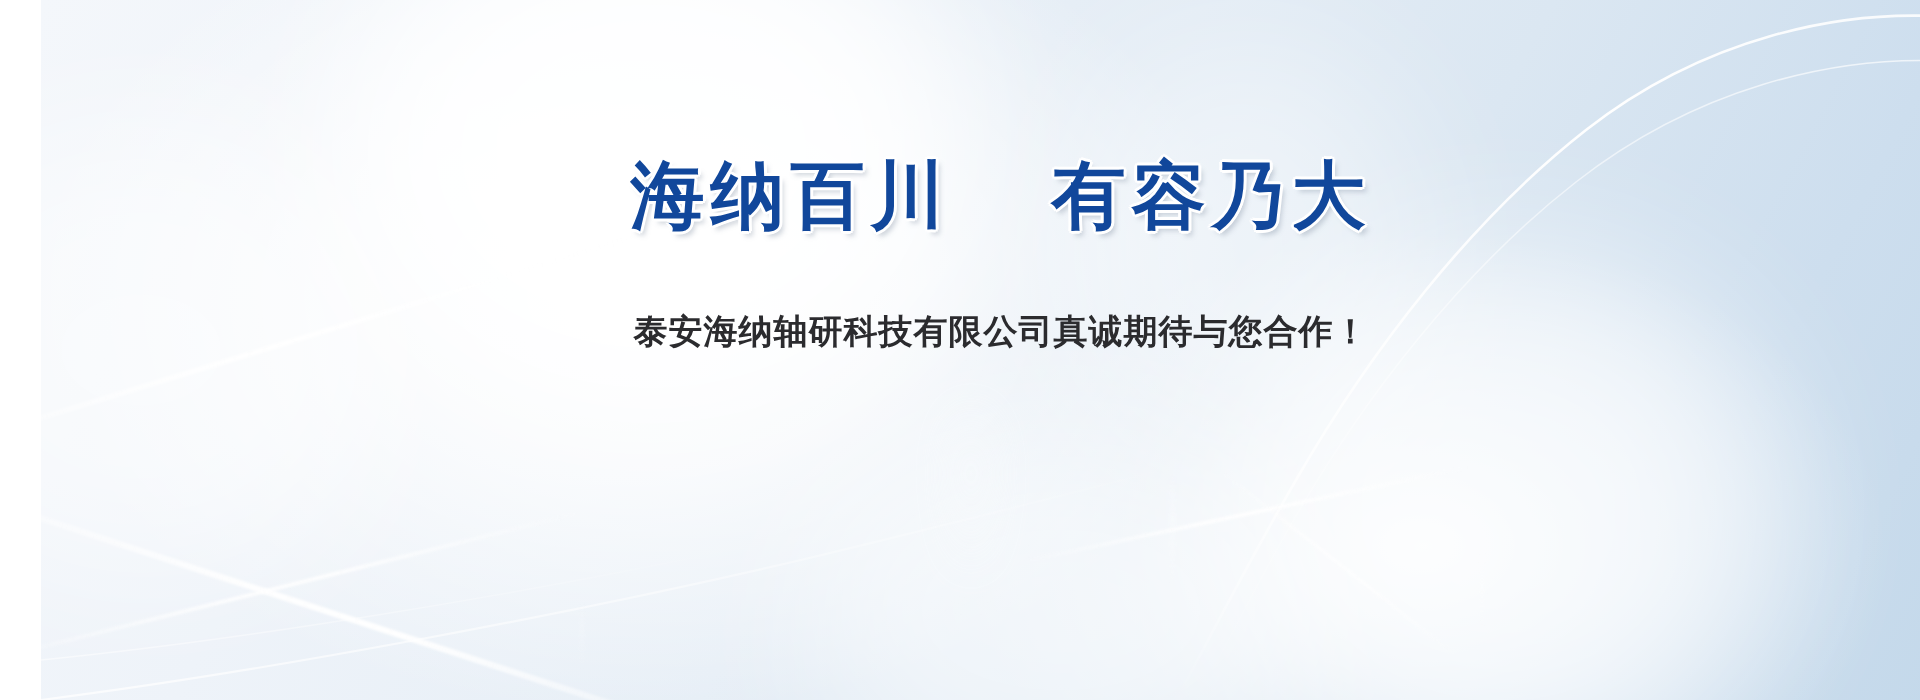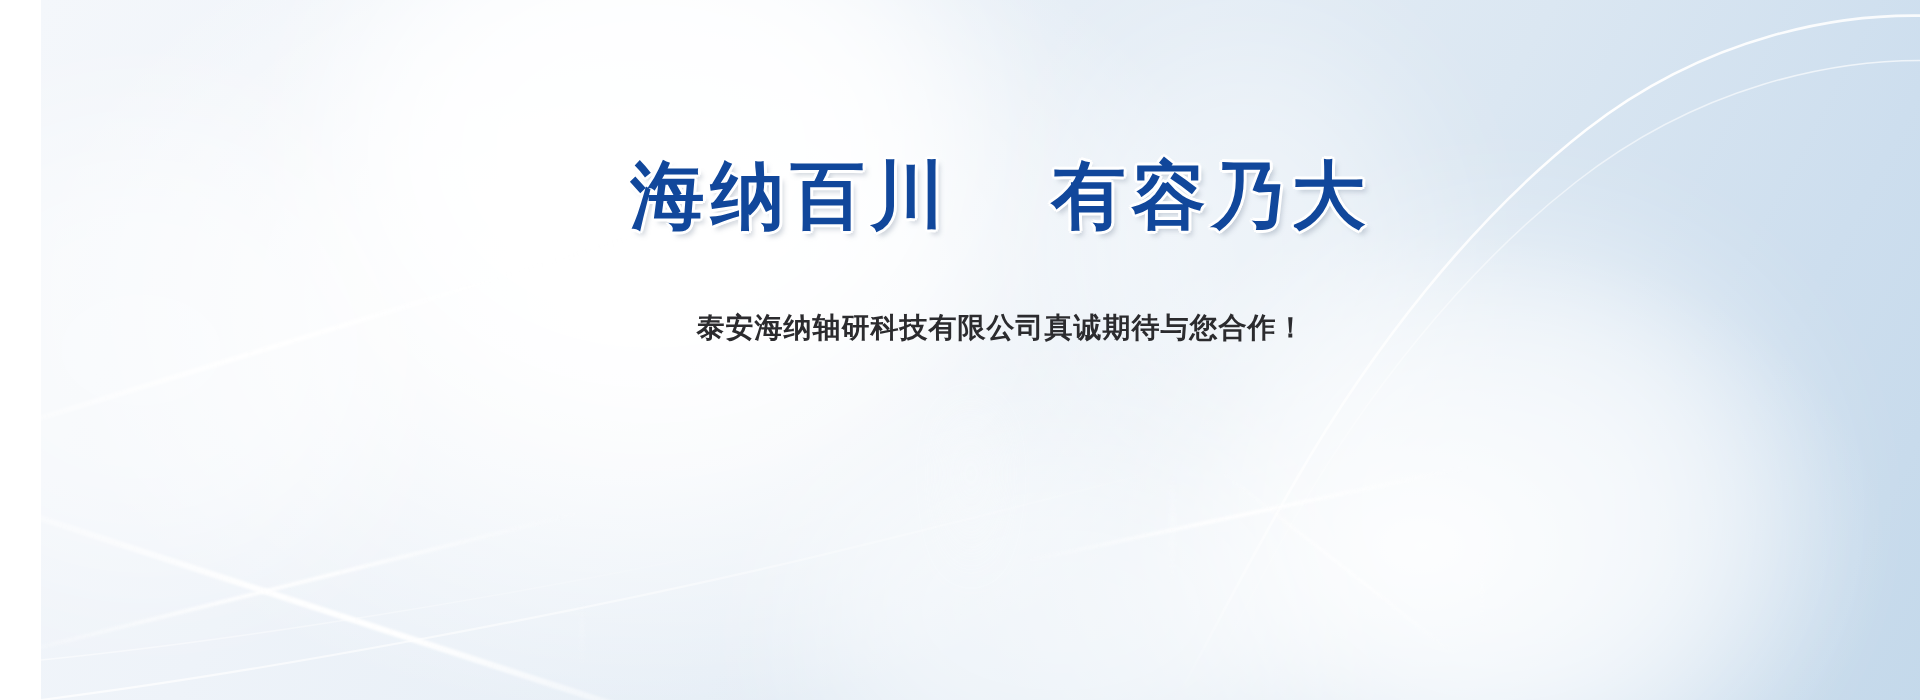--- a/index.html
+++ b/index.html
@@ -118,21 +118,21 @@
        2px  2px 0 #ffffff,
       -3px  0   0 #ffffff,
        3px  0   0 #ffffff,
        0   -3px 0 #ffffff,
        0    3px 0 #ffffff,
        4px  5px 5px rgba(120,135,155,0.35);
   }
 
   .sub-cn {
     margin-top: 68px;
-    font-size: 28px;
+    font-size: 34px;
     font-weight: 700;
     letter-spacing: 1px;
     color: #2b2b2e;
     white-space: pre;
   }
 
   .sub-en {
     margin-top: 13px;
     font-size: 20px;
     font-weight: 400;

